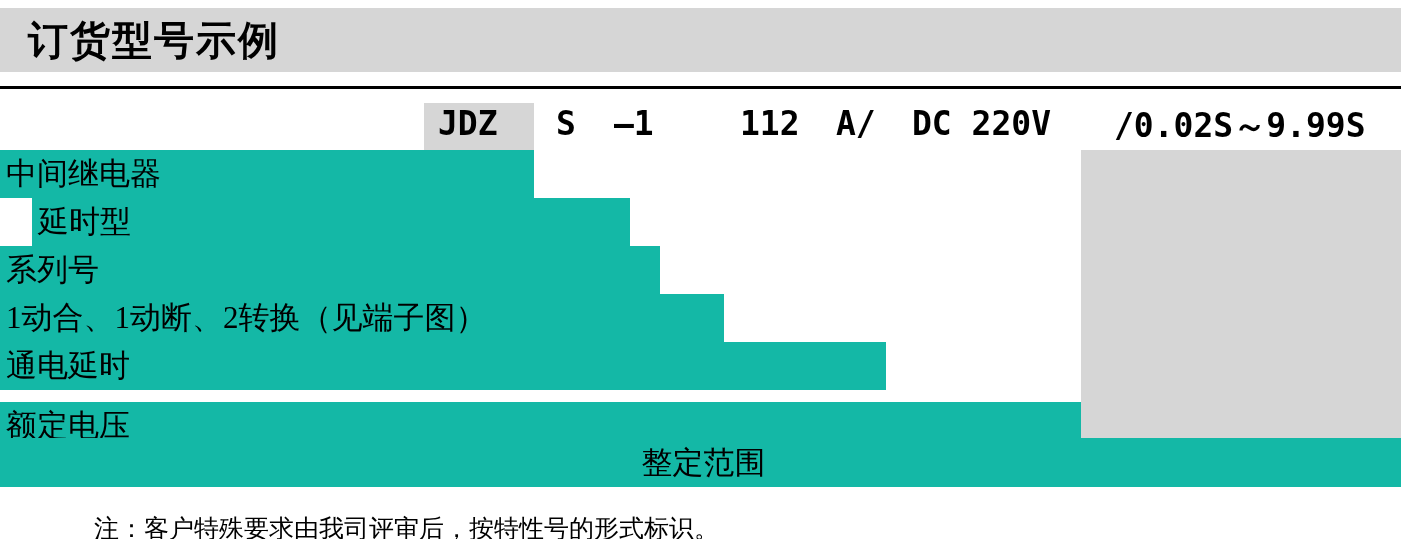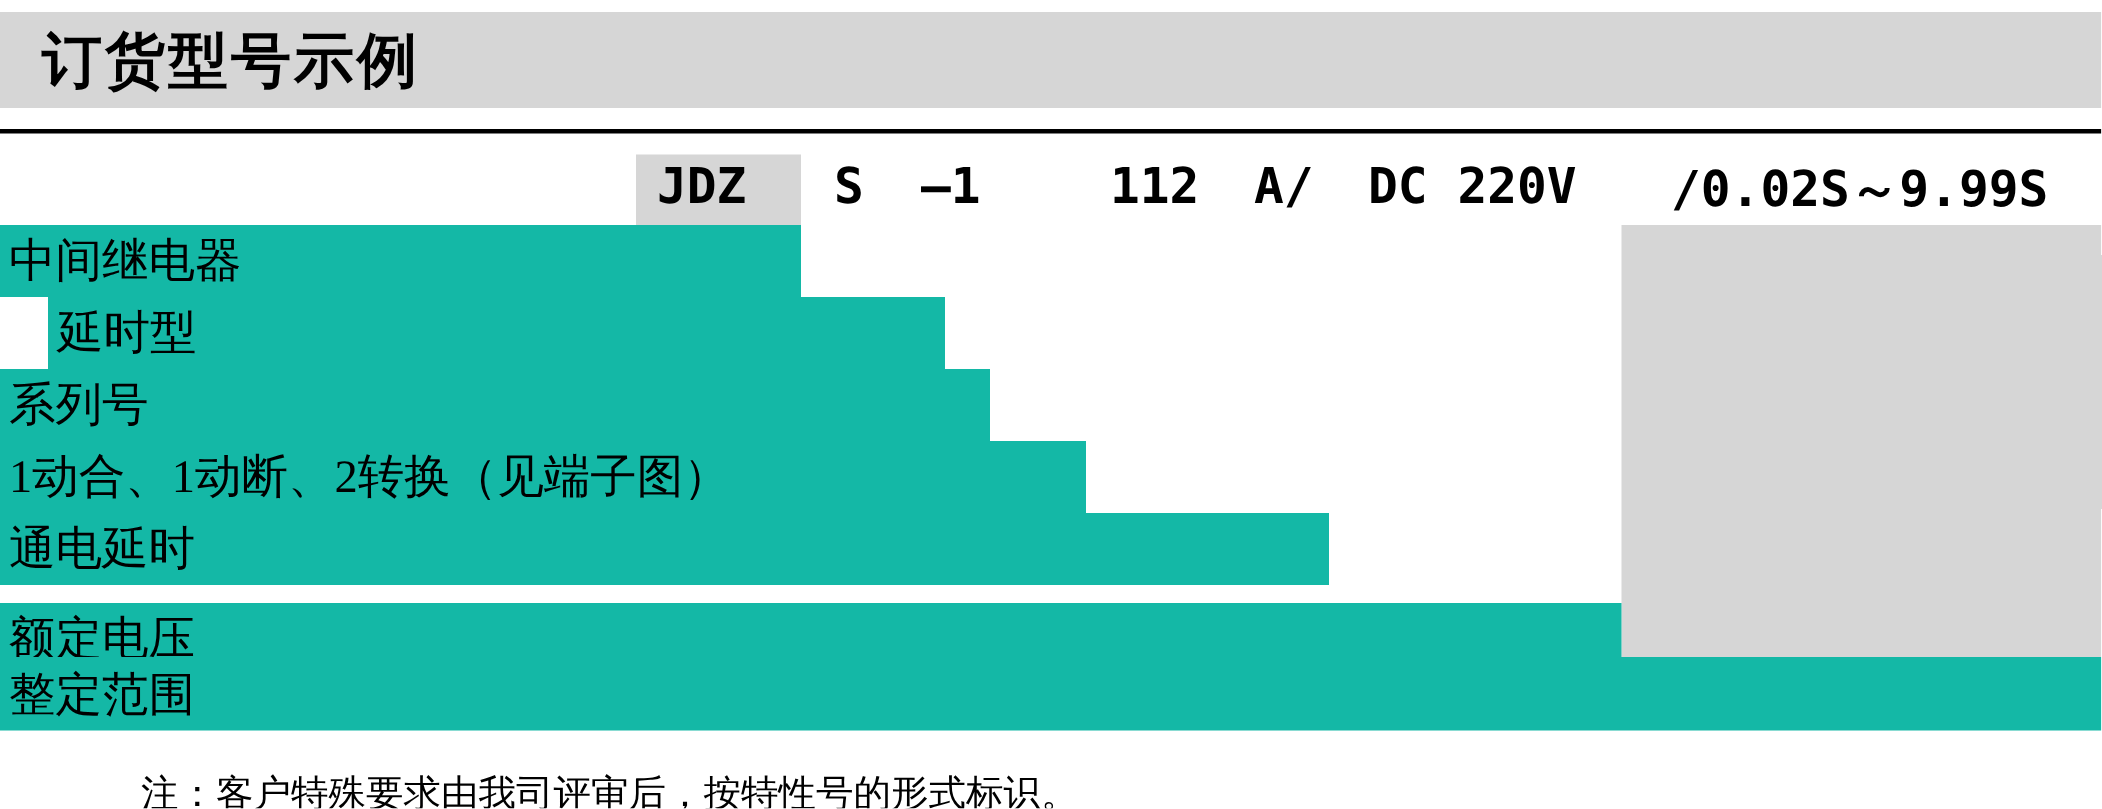--- a/index.html
+++ b/index.html
@@ -52,21 +52,21 @@
   .row{
     position:absolute; left:0; background:#14b8a6; z-index:2;
     display:flex; align-items:center;
   }
   .r1{top:150px; height:48px; width:534px;}
   .r2{top:198px; height:48px; width:598px;margin-left:32px;}
   .r3{top:246px; height:48px; width:660px;}
   .r4{top:294px; height:48px; width:724px;align-items:center;}
   .r5{top:342px; height:48px; width:886px;}
   .r6{top:390px; height:48px; width:1081px;margin-top:12px;}
-  .r7{top:438px; height:49px; width:1401px;}
+  .r7{top:438px; height:49px; width:1401px;justify-content:center;}
   .rlabel{
     font-size:31px;
     padding-left:6px;
     white-space:nowrap;
   }
   
   .note{
     position:absolute; left:94px; top:512px;
     font-size:25px;
     white-space:nowrap;

